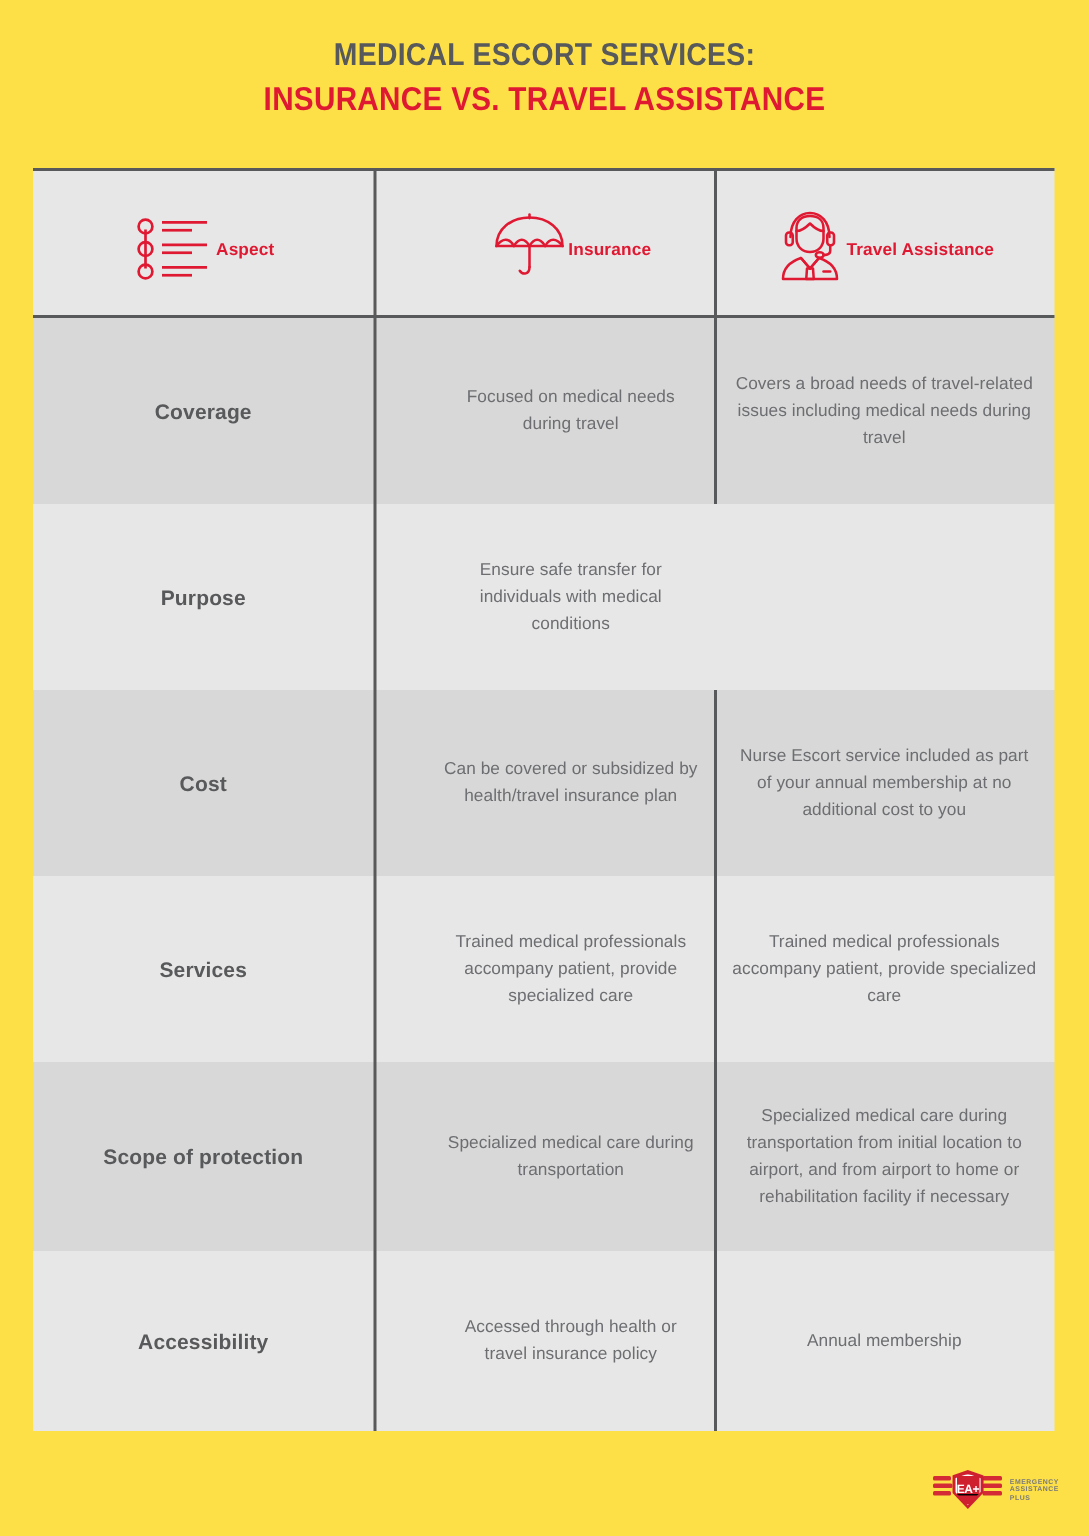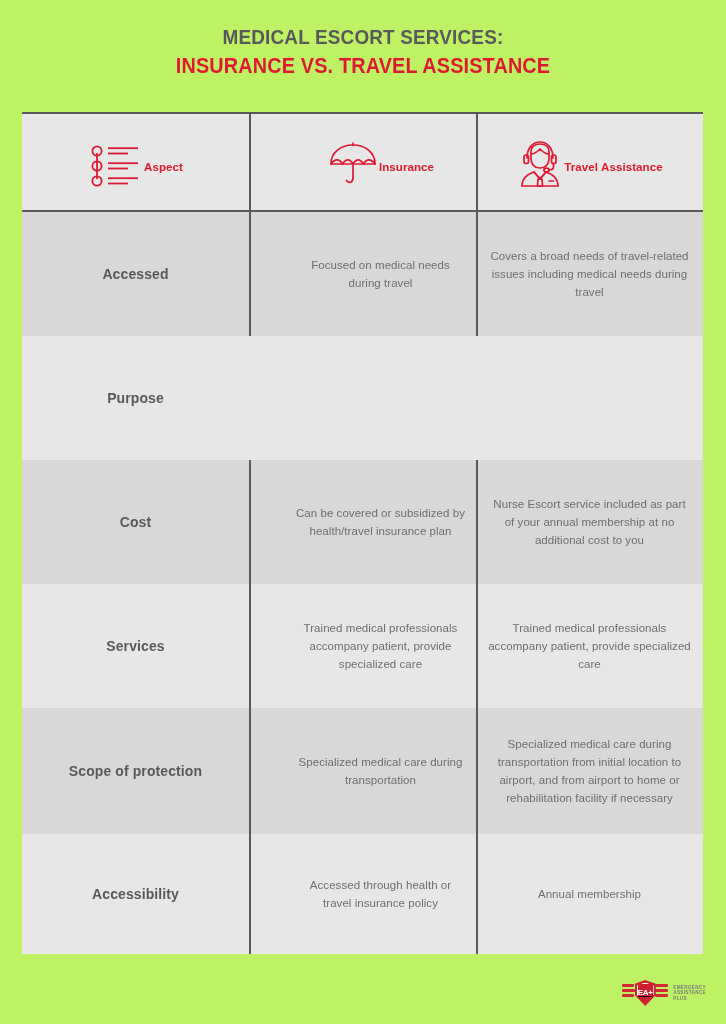--- a/index.html
+++ b/index.html
@@ -2,21 +2,21 @@
 <html><head>
 <meta charset="utf-8">
 <style>
   * { margin:0; padding:0; box-sizing:border-box; }
   html, body {
     width:726px; height:1024px;
     background:#eeeeee;
     font-family:"Liberation Sans", sans-serif;
     overflow:hidden;
   }
-  .page { position:relative; width:726px; height:1024px; background:#bef264; }
+  .page { position:relative; width:726px; height:1024px; background:#fde047; }
 
   
   .title-block {
     position:absolute; top:24px; left:0; width:726px;
     text-align:center;
   }
   .title-line1 {
     font-size:21px; font-weight:bold; letter-spacing:0.2px;
     color:#58595b; line-height:26px;
     transform:scaleX(0.9); transform-origin:center;
@@ -176,33 +176,36 @@
             <path d="M22 41 L21.5 48 L26.5 48 L26 41 Z" fill="none"></path>
             <line x1="33" y1="43" x2="37.5" y2="43"></line>
           </svg>
         </div>
         <div class="head-label">Travel Assistance</div>
       </div>
     </div>
 
     <div class="row body-row dark" style="height:124px;">
       <div class="cell c-aspect">
-        <div class="aspect-label">Accessed</div>
+        <div class="aspect-label">Coverage</div>
       </div>
       <div class="cell c-ins">
         <div class="cell-text">Focused on medical needs during travel</div>
       </div>
       <div class="cell c-travel">
         <div class="cell-text">Covers a broad needs of travel-related issues including medical needs during travel</div>
       </div>
     </div>
 
     <div class="row body-row light" style="height:124px;">
       <div class="cell c-aspect">
         <div class="aspect-label">Purpose</div>
+      </div>
+      <div class="cell c-ins">
+        <div class="cell-text">Ensure safe transfer for individuals with medical conditions</div>
       </div>
     </div>
 
     <div class="row body-row dark" style="height:124px;">
       <div class="cell c-aspect">
         <div class="aspect-label">Cost</div>
       </div>
       <div class="cell c-ins">
         <div class="cell-text">Can be covered or subsidized by health/travel insurance plan</div>
       </div>

